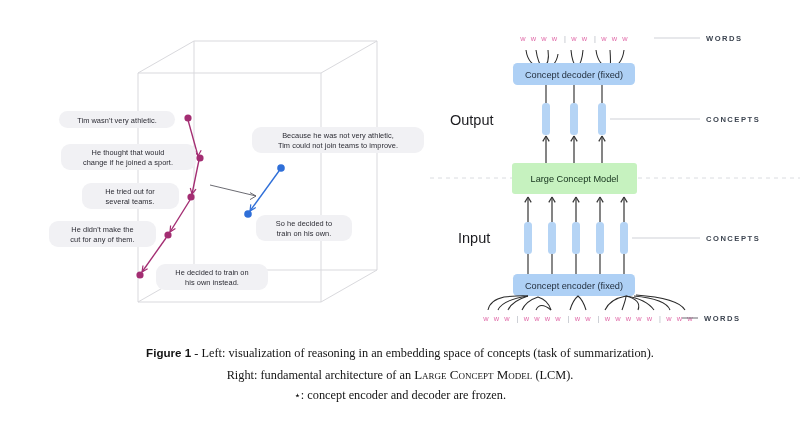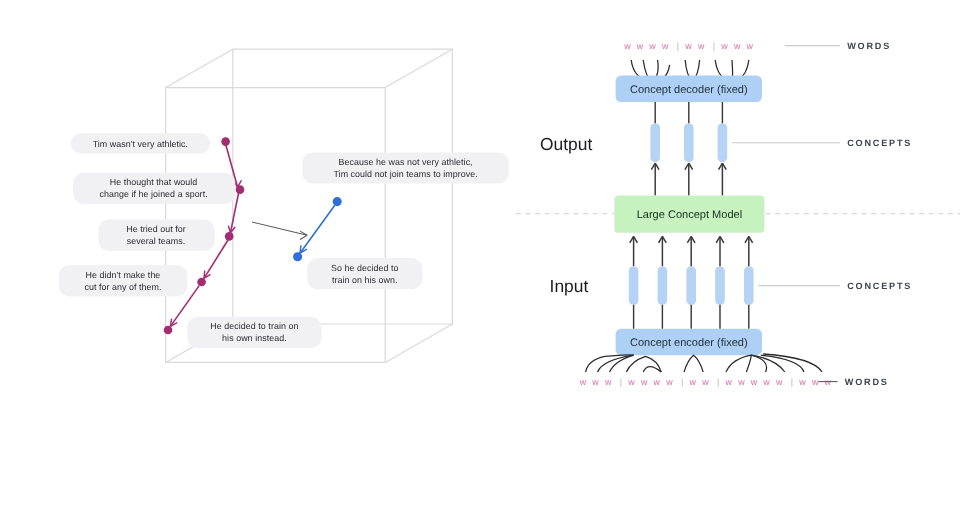--- a/index.html
+++ b/index.html
@@ -327,15 +327,24 @@
           <text class="wglyph" x="260" y="321" text-anchor="middle">w</text>
         </g>
 
       <line x1="252" y1="318" x2="268" y2="318" stroke="#5a5a62" stroke-width="0.9"></line>
       <text class="axis-label" x="274" y="321">WORDS</text>
 
     </svg>
   </div>
 
   <div id="caption">
+    <span class="line">
+      <span class="fig-num">Figure 1</span><span> - Left:</span><span> visualization of reasoning in an embedding space of concepts (task of summarization).</span>
+    </span>
+    <span class="line">
+      <span>Right:</span><span> fundamental architecture of an </span><span class="sc">Large Concept Model</span><span> (LCM).</span>
+    </span>
+    <span class="line">
+      <span class="star">⋆</span><span>: concept encoder and decoder are frozen.</span>
+    </span>
   </div>
 
 </div>
 
 </body></html>

